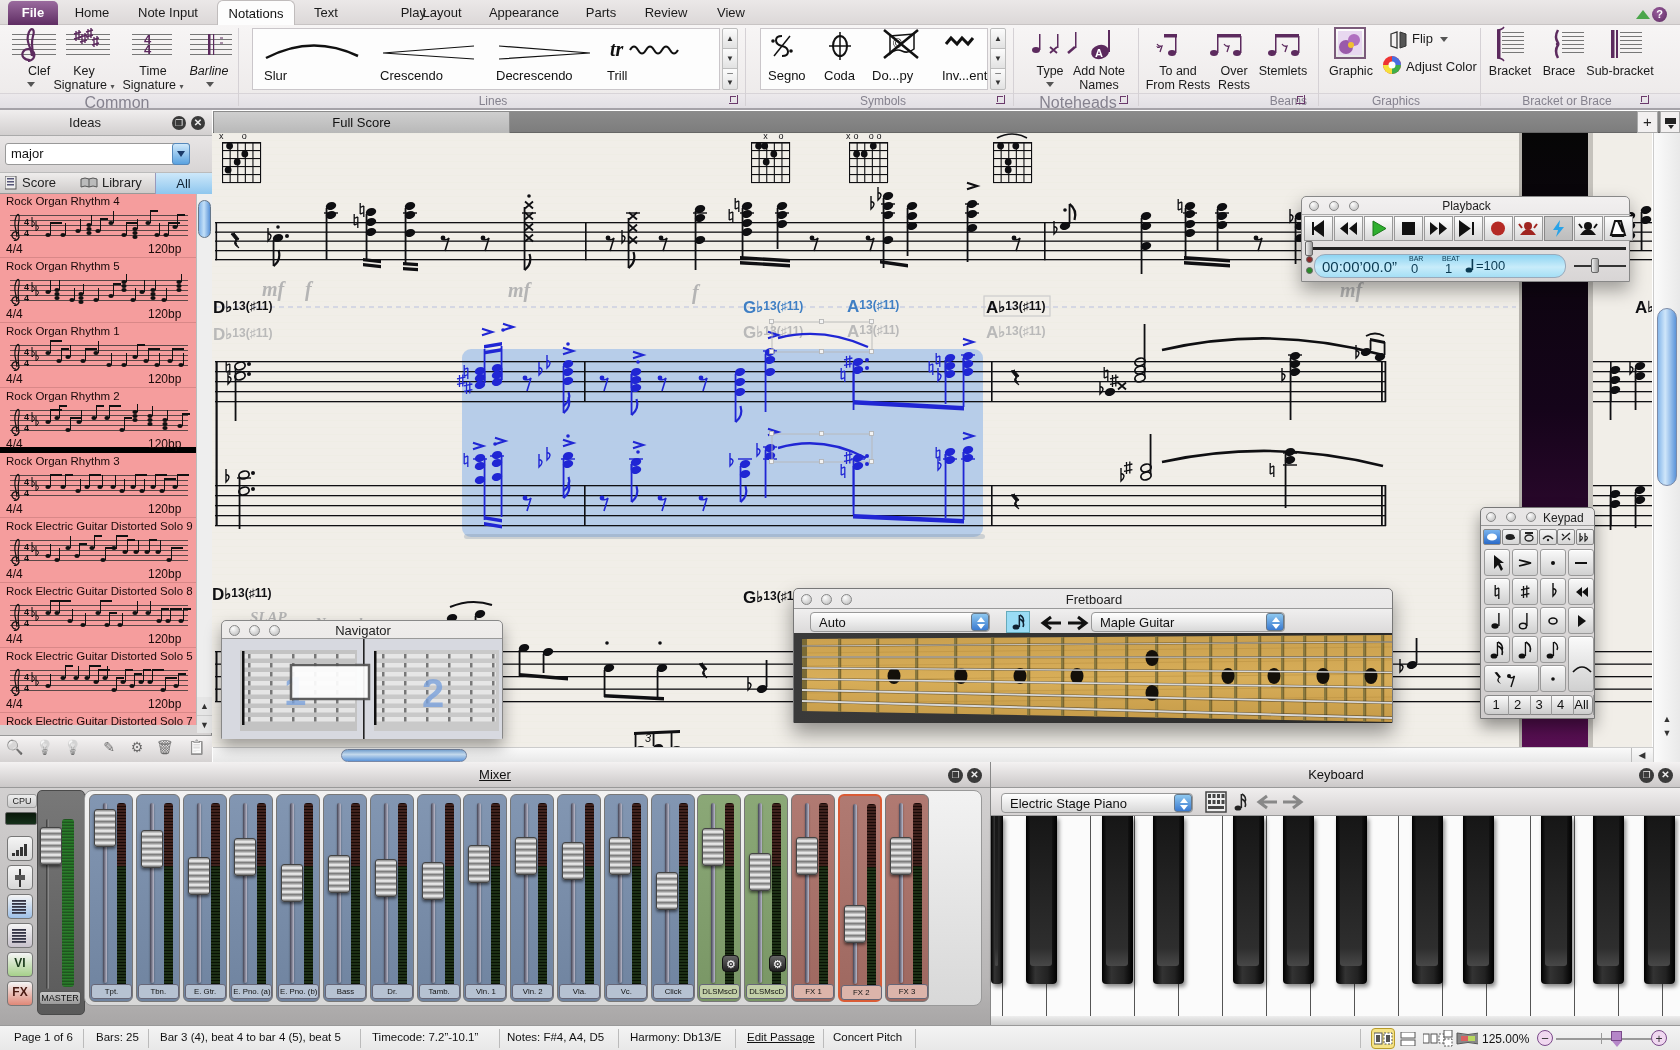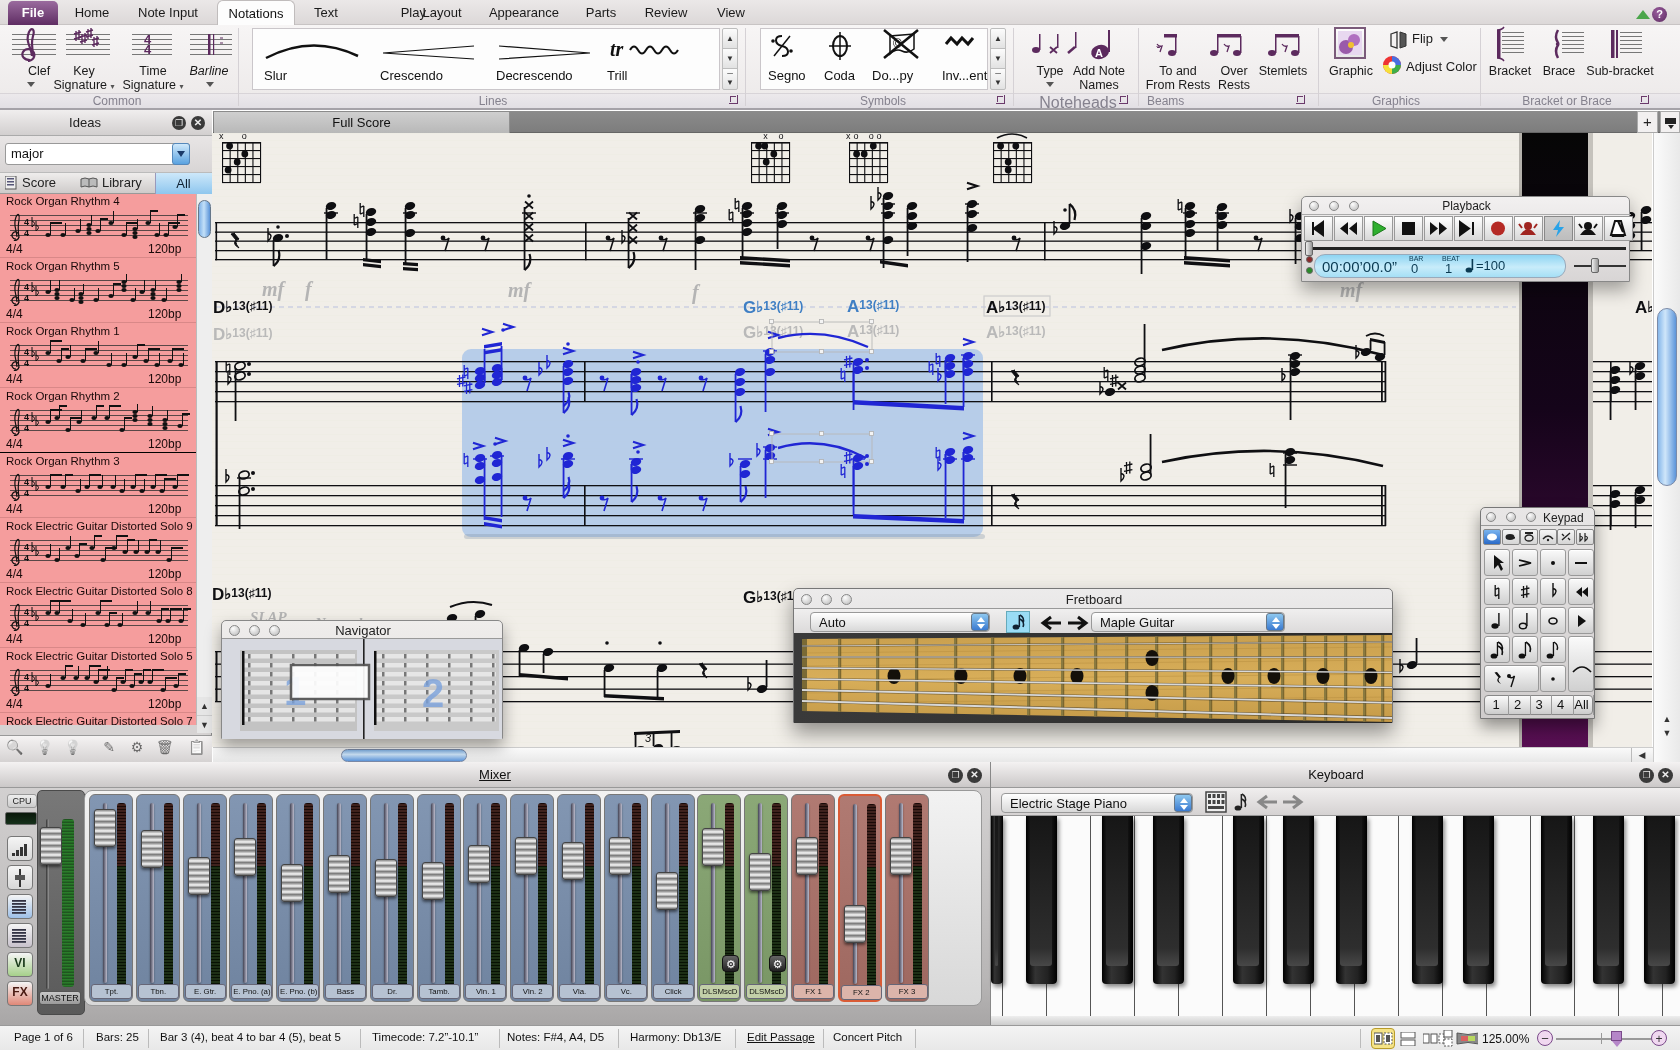--- a/index.html
+++ b/index.html
@@ -16,29 +16,29 @@
     <div class="abs" style="left:397px;top:0;width:90px;height:25px;color:#1a1a1a;font-size:13px;text-align:center;line-height:25px;">Layout</div>
     <div class="abs" style="left:479px;top:0;width:90px;height:25px;color:#1a1a1a;font-size:13px;text-align:center;line-height:25px;">Appearance</div>
     <div class="abs" style="left:556px;top:0;width:90px;height:25px;color:#1a1a1a;font-size:13px;text-align:center;line-height:25px;">Parts</div>
     <div class="abs" style="left:621px;top:0;width:90px;height:25px;color:#1a1a1a;font-size:13px;text-align:center;line-height:25px;">Review</div>
     <div class="abs" style="left:686px;top:0;width:90px;height:25px;color:#1a1a1a;font-size:13px;text-align:center;line-height:25px;">View</div>
     <div class="abs" style="left:1636px;top:10px;width:0;height:0;border-left:7px solid transparent;border-right:7px solid transparent;border-bottom:9px solid #4ca64c;"></div>
     <div class="abs" style="left:1652px;top:7px;width:15px;height:15px;border-radius:8px;background:radial-gradient(circle at 40% 35%,#9a5d9e,#5c2a60);color:#fff;font-size:11px;font-weight:bold;text-align:center;line-height:15px;">?</div>
     <div class="abs" style="left:0;top:25px;width:1680px;height:68px;background:linear-gradient(#f7f5f5,#eeebeb);"></div>
     <div class="abs" style="left:0;top:93px;width:1680px;height:15px;background:linear-gradient(#ece9ec,#e2dfe4);border-top:1px solid #d8d4d8;"></div>
     <div class="abs" style="left:0;top:108px;width:1680px;height:2px;background:#a5a2a8;"></div>
-    <div class="abs" style="left:37px;top:94px;width:160px;height:14px;color:#85828e;font-size:12px;text-align:center;">Common</div>
+    <div class="abs" style="left:37px;top:94px;width:160px;height:14px;color:#85828e;font-size:16px;text-align:center;">Common</div>
     <div class="abs" style="left:238px;top:28px;width:1px;height:78px;background:#d5d1d5;"></div>
     <div class="abs" style="left:413px;top:94px;width:160px;height:14px;color:#85828e;font-size:12px;text-align:center;">Lines</div>
     <div class="abs" style="left:745px;top:28px;width:1px;height:78px;background:#d5d1d5;"></div>
     <div class="abs" style="left:803px;top:94px;width:160px;height:14px;color:#85828e;font-size:12px;text-align:center;">Symbols</div>
     <div class="abs" style="left:1013px;top:28px;width:1px;height:78px;background:#d5d1d5;"></div>
     <div class="abs" style="left:998px;top:94px;width:160px;height:14px;color:#85828e;font-size:16px;text-align:center;">Noteheads</div>
     <div class="abs" style="left:1138px;top:28px;width:1px;height:78px;background:#d5d1d5;"></div>
-    <div class="abs" style="left:1147px;top:94px;width:160px;height:14px;color:#85828e;font-size:12px;text-align:left;">Beams</div>
+    <div class="abs" style="left:1147px;top:94px;width:160px;height:14px;color:#85828e;font-size:12px;text-align:right;">Beams</div>
     <div class="abs" style="left:1318px;top:28px;width:1px;height:78px;background:#d5d1d5;"></div>
     <div class="abs" style="left:1316px;top:94px;width:160px;height:14px;color:#85828e;font-size:12px;text-align:center;">Graphics</div>
     <div class="abs" style="left:1480px;top:28px;width:1px;height:78px;background:#d5d1d5;"></div>
     <div class="abs" style="left:1487px;top:94px;width:160px;height:14px;color:#85828e;font-size:12px;text-align:center;">Bracket or Brace</div>
     <div class="abs" style="left:729px;top:95px;width:9px;height:9px;border-right:1.5px solid #6b3a6b;border-bottom:1.5px solid #6b3a6b;">
       <div class="abs" style="left:1px;top:1px;width:6px;height:6px;border-left:1.5px solid #6b3a6b;border-top:1.5px solid #6b3a6b;"></div>
     </div>
     <div class="abs" style="left:996px;top:95px;width:9px;height:9px;border-right:1.5px solid #6b3a6b;border-bottom:1.5px solid #6b3a6b;">
       <div class="abs" style="left:1px;top:1px;width:6px;height:6px;border-left:1.5px solid #6b3a6b;border-top:1.5px solid #6b3a6b;"></div>
     </div>
@@ -390,21 +390,21 @@
             <rect x="157" y="14" width="1" height="12" fill="#111"></rect>
             <ellipse cx="168" cy="22" rx="2.6" ry="2" fill="#111"></ellipse>
             <rect x="170" y="10" width="1" height="12" fill="#111"></rect>
             <rect x="170" y="9" width="12" height="2" fill="#111"></rect>
             <ellipse cx="179" cy="26" rx="2.6" ry="2" fill="#111"></ellipse>
             <rect x="181" y="14" width="1" height="12" fill="#111"></rect>
           </svg></div>
         <div class="abs" style="left:6px;top:48px;font-size:12px;color:#1a0a0a;">4/4</div>
         <div class="abs" style="left:148px;top:48px;font-size:12px;color:#1a0a0a;">120bp</div>
       </div>
-      <div class="abs" style="left:0;top:195px;width:196px;height:64px;border-bottom:1px solid #000000;">
+      <div class="abs" style="left:0;top:195px;width:196px;height:64px;border-bottom:6px solid #000000;">
         <div class="abs" style="left:6px;top:1px;width:192px;font-size:11.5px;color:#1a0a0a;white-space:nowrap;">Rock Organ Rhythm 2</div>
         <div class="abs" style="left:2px;top:15px;"><svg width="190" height="34">
             <rect x="8" y="6" width="178" height="0.8" fill="#333"></rect>
             <rect x="8" y="11" width="178" height="0.8" fill="#333"></rect>
             <rect x="8" y="16" width="178" height="0.8" fill="#333"></rect>
             <rect x="8" y="21" width="178" height="0.8" fill="#333"></rect>
             <rect x="8" y="26" width="178" height="0.8" fill="#333"></rect>
             <path d="M 14 30 C 10 30 9 26 11 24 C 13 22 17 23 17 27 C 17 31 13 32 12 31 M 15 28 C 14 18 11 16 14 8 C 16 3 18 6 17 11 C 16 16 16 22 17 29" stroke="#111" stroke-width="1.2" fill="none"></path>
             <text x="22" y="16" font-size="9" font-weight="bold" fill="#111">4</text>
             <text x="22" y="27" font-size="9" font-weight="bold" fill="#111">4</text>

